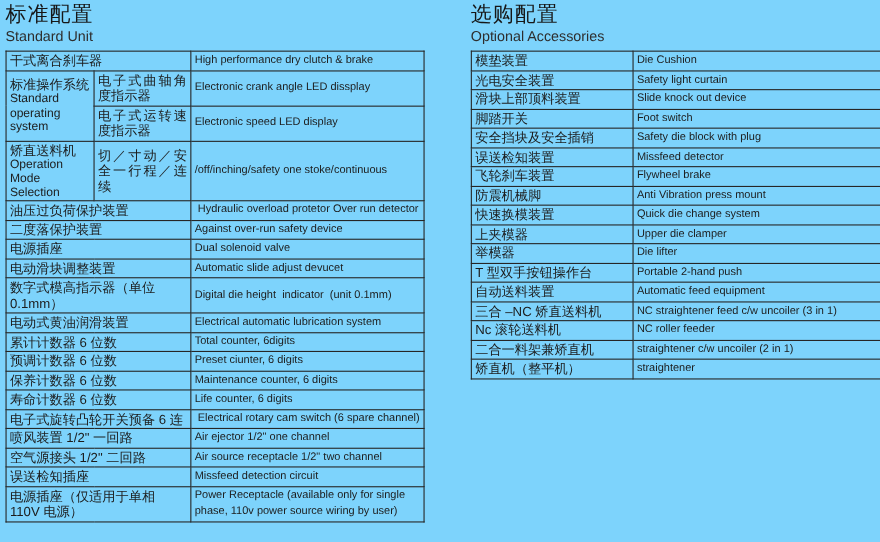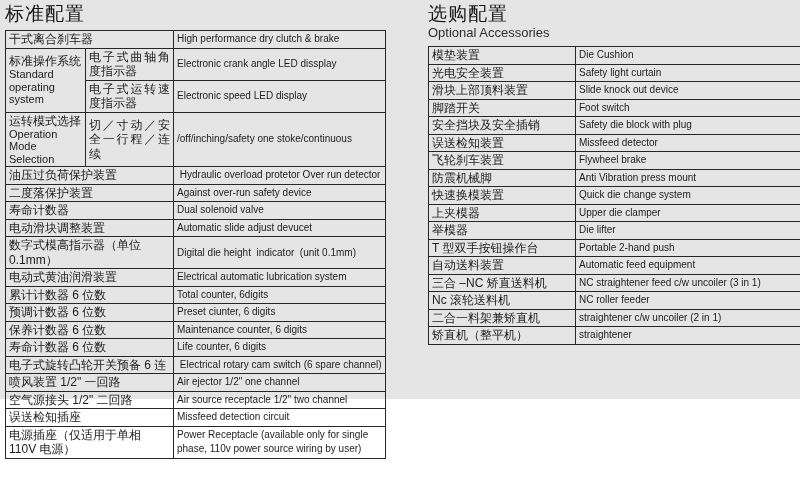--- a/index.html
+++ b/index.html
@@ -1,37 +1,38 @@
 <!DOCTYPE html>
 <html><head>
 <meta charset="utf-8">
 <style>
   html,body{margin:0;padding:0;background:#ffffff;overflow:hidden;}
   body{width:800px;height:493px;font-family:"Liberation Sans","DejaVu Sans",sans-serif;color:#1c1c1c;}
-  .page{position:relative;width:800px;height:399px;background:#e5e5e5;}
+  .page{position:relative;width:800px;height:493px;background:#7dd3fc;}
   .column{position:absolute;top:2px;}
   .col-standard{left:5px;width:380px;}
   .col-optional{left:428px;width:384px;}
   .section-title-cn{font-size:19px;line-height:23px;font-weight:500;letter-spacing:1px;color:#161616;}
   .section-title-en{font-size:13px;line-height:16px;color:#2e2e2e;margin-top:0;}
   table{border-collapse:collapse;width:100%;margin-top:5px;table-layout:fixed;}
   td{border:1px solid #262626;padding:1px 3px;vertical-align:middle;overflow:hidden;}
   .cn{font-size:12px;line-height:14.5px;}
   .en{font-size:10px;line-height:14px;white-space:pre-wrap;}
   .label-cell{font-size:12px;line-height:14px;vertical-align:middle;}
   .label-cell .label-en{font-size:11px;line-height:12.5px;display:block;color:#1c1c1c;}
   .justify{text-align:justify;text-justify:inter-character;margin-left:31px;}
 </style>
 </head>
 <body>
 
 <div class="page">
 
   <div class="column col-standard">
     <div class="section-title-cn">标准配置</div>
+    <div class="section-title-en">Standard Unit</div>
 
     <table>
       <colgroup>
           <col style="width:80px">
           <col style="width:88px">
           <col style="width:212px">
         </colgroup>
       <tbody>
         <tr>
           <td colspan="2" class="cn">干式离合刹车器</td>
@@ -44,38 +45,38 @@
           </td>
           <td class="cn justify">电子式曲轴角度指示器</td>
           <td class="en">Electronic crank angle LED dissplay</td>
         </tr>
         <tr>
           <td class="cn justify">电子式运转速度指示器</td>
           <td class="en">Electronic speed LED display</td>
         </tr>
         <tr>
           <td class="label-cell">
-            <span>运转模式选择</span>
+            <span>矫直送料机</span>
             <span class="label-en">Operation Mode Selection</span>
           </td>
           <td class="cn justify">切／寸动／安全一行程／连续</td>
           <td class="en">/off/inching/safety one stoke/continuous</td>
         </tr>
       </tbody>
       <tbody>
           <tr>
             <td colspan="2" class="cn">油压过负荷保护装置</td>
             <td class="en"> Hydraulic overload protetor Over run detector</td>
           </tr>
           <tr>
             <td colspan="2" class="cn">二度落保护装置</td>
             <td class="en">Against over-run safety device</td>
           </tr>
           <tr>
-            <td colspan="2" class="cn">寿命计数器</td>
+            <td colspan="2" class="cn">电源插座</td>
             <td class="en">Dual solenoid valve</td>
           </tr>
           <tr>
             <td colspan="2" class="cn">电动滑块调整装置</td>
             <td class="en">Automatic slide adjust devucet</td>
           </tr>
           <tr>
             <td colspan="2" class="cn">数字式模高指示器（单位 0.1mm）</td>
             <td class="en">Digital die height  indicator  (unit 0.1mm)</td>
           </tr>

